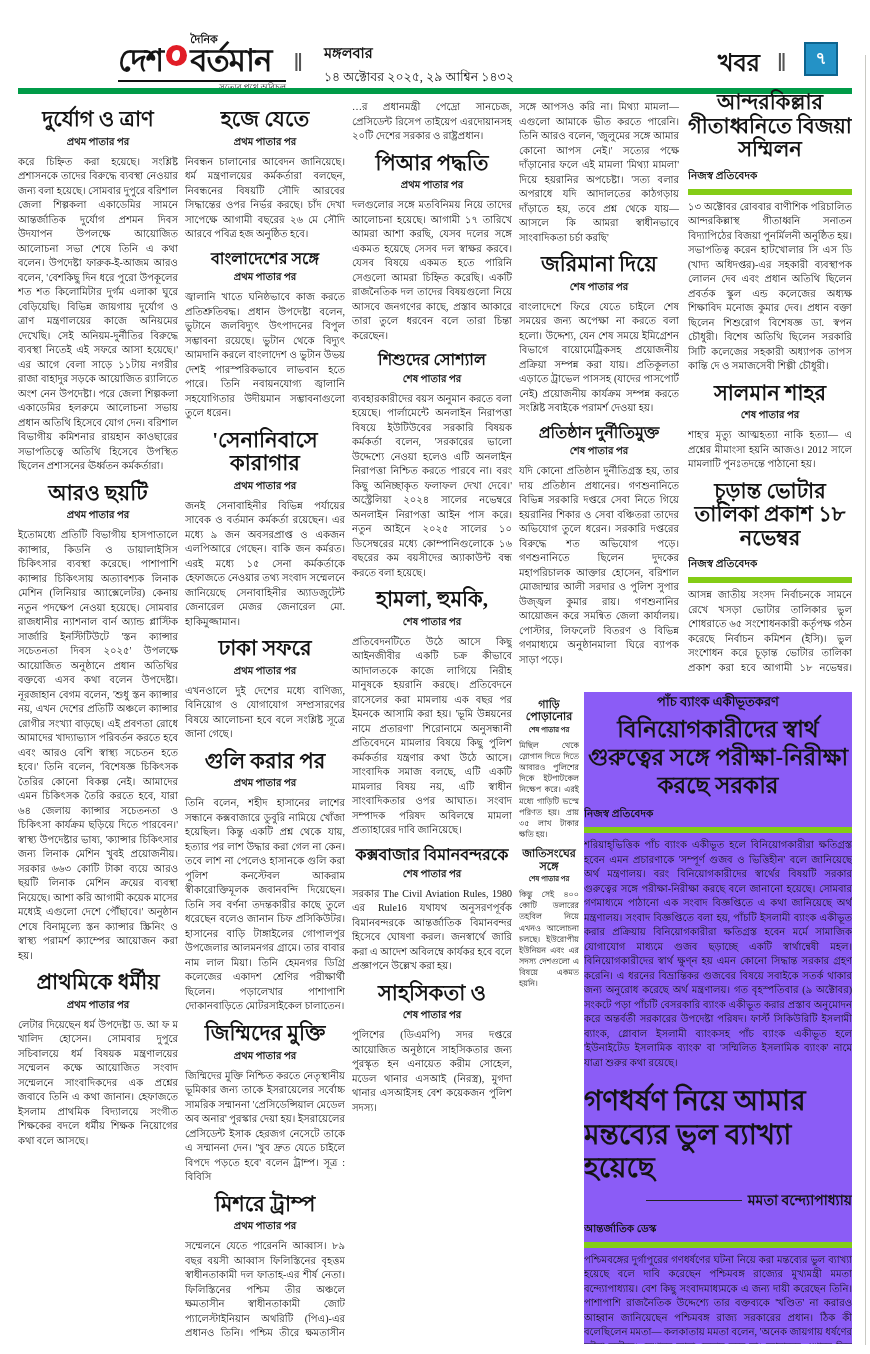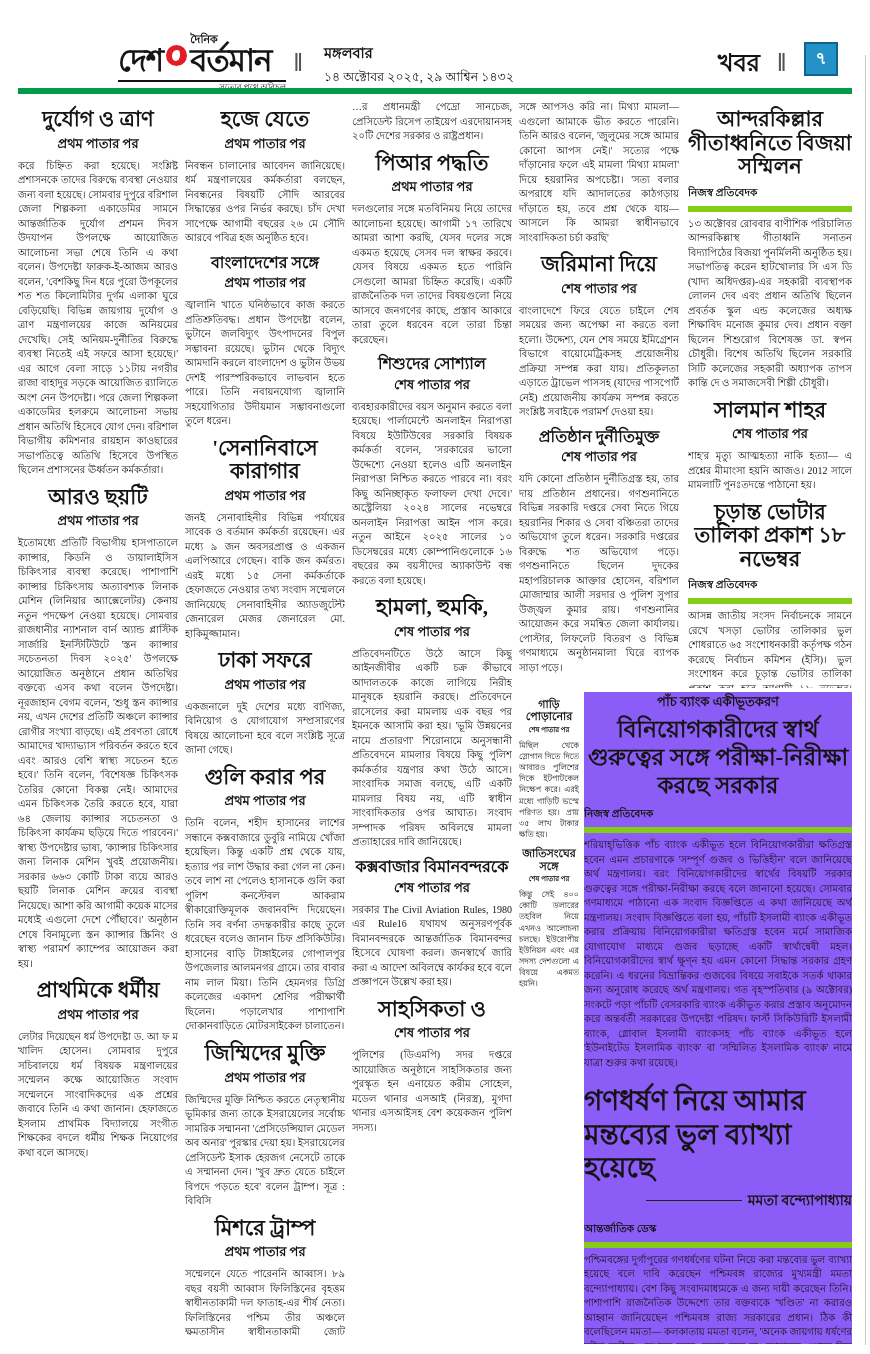--- a/index.html
+++ b/index.html
@@ -30,27 +30,27 @@
               display:flex;align-items:center;justify-content:center;}
   .greenbar{position:absolute;left:18px;top:88px;width:834px;height:6px;background:#009b48;}
 
   
   .col{position:absolute;overflow:hidden;text-align:justify;}
   #c1{left:18px; top:100px;width:160px;height:1240px;}
   #c2{left:185px;top:100px;width:160px;height:1240px;}
   #c3{left:352px;top:100px;width:160px;height:1240px;}
   #c4{left:519px;top:100px;width:160px;height:588px;}
   #c4s{left:519px;top:692px;width:60px;height:650px;}
-  #c5{left:688px;top:100px;width:164px;height:588px;}
+  #c5{left:688px;top:83px;width:164px;height:588px;}
 
   .art{margin-bottom:7px;}
   .hl{font-size:21px;font-weight:bold;text-align:center;line-height:1.12;margin:8px 0 2px;}
   .hl-sm{font-size:16px;}
   .hl-xs{font-size:11px;margin:6px 0 1px;}
-  .cont{font-size:13px;font-weight:bold;text-align:center;margin:0 0 4px;}
+  .cont{font-size:10px;font-weight:bold;text-align:center;margin:0 0 4px;}
   .cont-xs{font-size:7px;}
   .byline{font-size:10.5px;font-weight:bold;text-align:left;border-bottom:6px solid #84cc16;
           padding:2px 0 4px;margin:4px 0 5px;}
   .bd{font-size:10px;line-height:1.45;margin:0;}
   .bd-xs{font-size:8px;line-height:1.4;margin:0;}
 
   
   .feature{position:absolute;left:584px;top:692px;width:268px;height:652px;overflow:hidden;
            text-align:justify;background:#8b5cf6;}
   .kicker{font-size:13px;font-weight:bold;text-align:center;margin:0 0 3px;}
@@ -119,21 +119,21 @@
       <p class="bd">জ্বালানি খাতে ঘনিষ্ঠভাবে কাজ করতে প্রতিশ্রুতিবদ্ধ। প্রধান উপদেষ্টা বলেন, ভুটানে জলবিদ্যুৎ উৎপাদনের বিপুল সম্ভাবনা রয়েছে। ভুটান থেকে বিদ্যুৎ আমদানি করলে বাংলাদেশ ও ভুটান উভয় দেশই পারস্পরিকভাবে লাভবান হতে পারে। তিনি নবায়নযোগ্য জ্বালানি সহযোগিতার উদীয়মান সম্ভাবনাগুলো তুলে ধরেন।</p>
     </article>
     <article class="art">
       <h2 class="hl">'সেনানিবাসে কারাগার</h2>
       <div class="cont">প্রথম পাতার পর</div>
       <p class="bd">জনই সেনাবাহিনীর বিভিন্ন পর্যায়ের সাবেক ও বর্তমান কর্মকর্তা রয়েছেন। এর মধ্যে ৯ জন অবসরপ্রাপ্ত ও একজন এলপিআরে গেছেন। বাকি জন কর্মরত। এরই মধ্যে ১৫ সেনা কর্মকর্তাকে হেফাজতে নেওয়ার তথ্য সংবাদ সম্মেলনে জানিয়েছে সেনাবাহিনীর অ্যাডজুটেন্ট জেনারেল মেজর জেনারেল মো. হাকিমুজ্জামান।</p>
     </article>
     <article class="art">
       <h2 class="hl">ঢাকা সফরে</h2>
       <div class="cont">প্রথম পাতার পর</div>
-      <p class="bd">একজনালে দুই দেশের মধ্যে বাণিজ্য, বিনিয়োগ ও যোগাযোগ সম্প্রসারণের বিষয়ে আলোচনা হবে বলে সংশ্লিষ্ট সূত্রে জানা গেছে।</p>
+      <p class="bd">এখনওালে দুই দেশের মধ্যে বাণিজ্য, বিনিয়োগ ও যোগাযোগ সম্প্রসারণের বিষয়ে আলোচনা হবে বলে সংশ্লিষ্ট সূত্রে জানা গেছে।</p>
     </article>
     <article class="art">
       <h2 class="hl">গুলি করার পর</h2>
       <div class="cont">প্রথম পাতার পর</div>
       <p class="bd">তিনি বলেন, শহীদ হাসানের লাশের সন্ধানে কক্সবাজারে ডুবুরি নামিয়ে খোঁজা হয়েছিল। কিন্তু একটি প্রশ্ন থেকে যায়, হত্যার পর লাশ উদ্ধার করা গেল না কেন। তবে লাশ না পেলেও হাসানকে গুলি করা পুলিশ কনস্টেবল আকরাম স্বীকারোক্তিমূলক জবানবন্দি দিয়েছেন। তিনি সব বর্ণনা তদন্তকারীর কাছে তুলে ধরেছেন বলেও জানান চিফ প্রসিকিউটর। হাসানের বাড়ি টাঙ্গাইলের গোপালপুর উপজেলার আলমনগর গ্রামে। তার বাবার নাম লাল মিয়া। তিনি হেমনগর ডিগ্রি কলেজের একাদশ শ্রেণির পরীক্ষার্থী ছিলেন। পড়ালেখার পাশাপাশি দোকানবাড়িতে মোটরসাইকেল চালাতেন।</p>
     </article>
     <article class="art">
       <h2 class="hl">জিম্মিদের মুক্তি</h2>
       <div class="cont">প্রথম পাতার পর</div>
       <p class="bd">জিম্মিদের মুক্তি নিশ্চিত করতে নেতৃস্থানীয় ভূমিকার জন্য তাকে ইসরায়েলের সর্বোচ্চ সামরিক সম্মাননা 'প্রেসিডেন্সিয়াল মেডেল অব অনার' পুরস্কার দেয়া হয়। ইসরায়েলের প্রেসিডেন্ট ইসাক হেরজগ নেসেটে তাকে এ সম্মাননা দেন। 'খুব দ্রুত যেতে চাইলে বিপদে পড়তে হবে' বলেন ট্রাম্প। সূত্র : বিবিসি</p>

